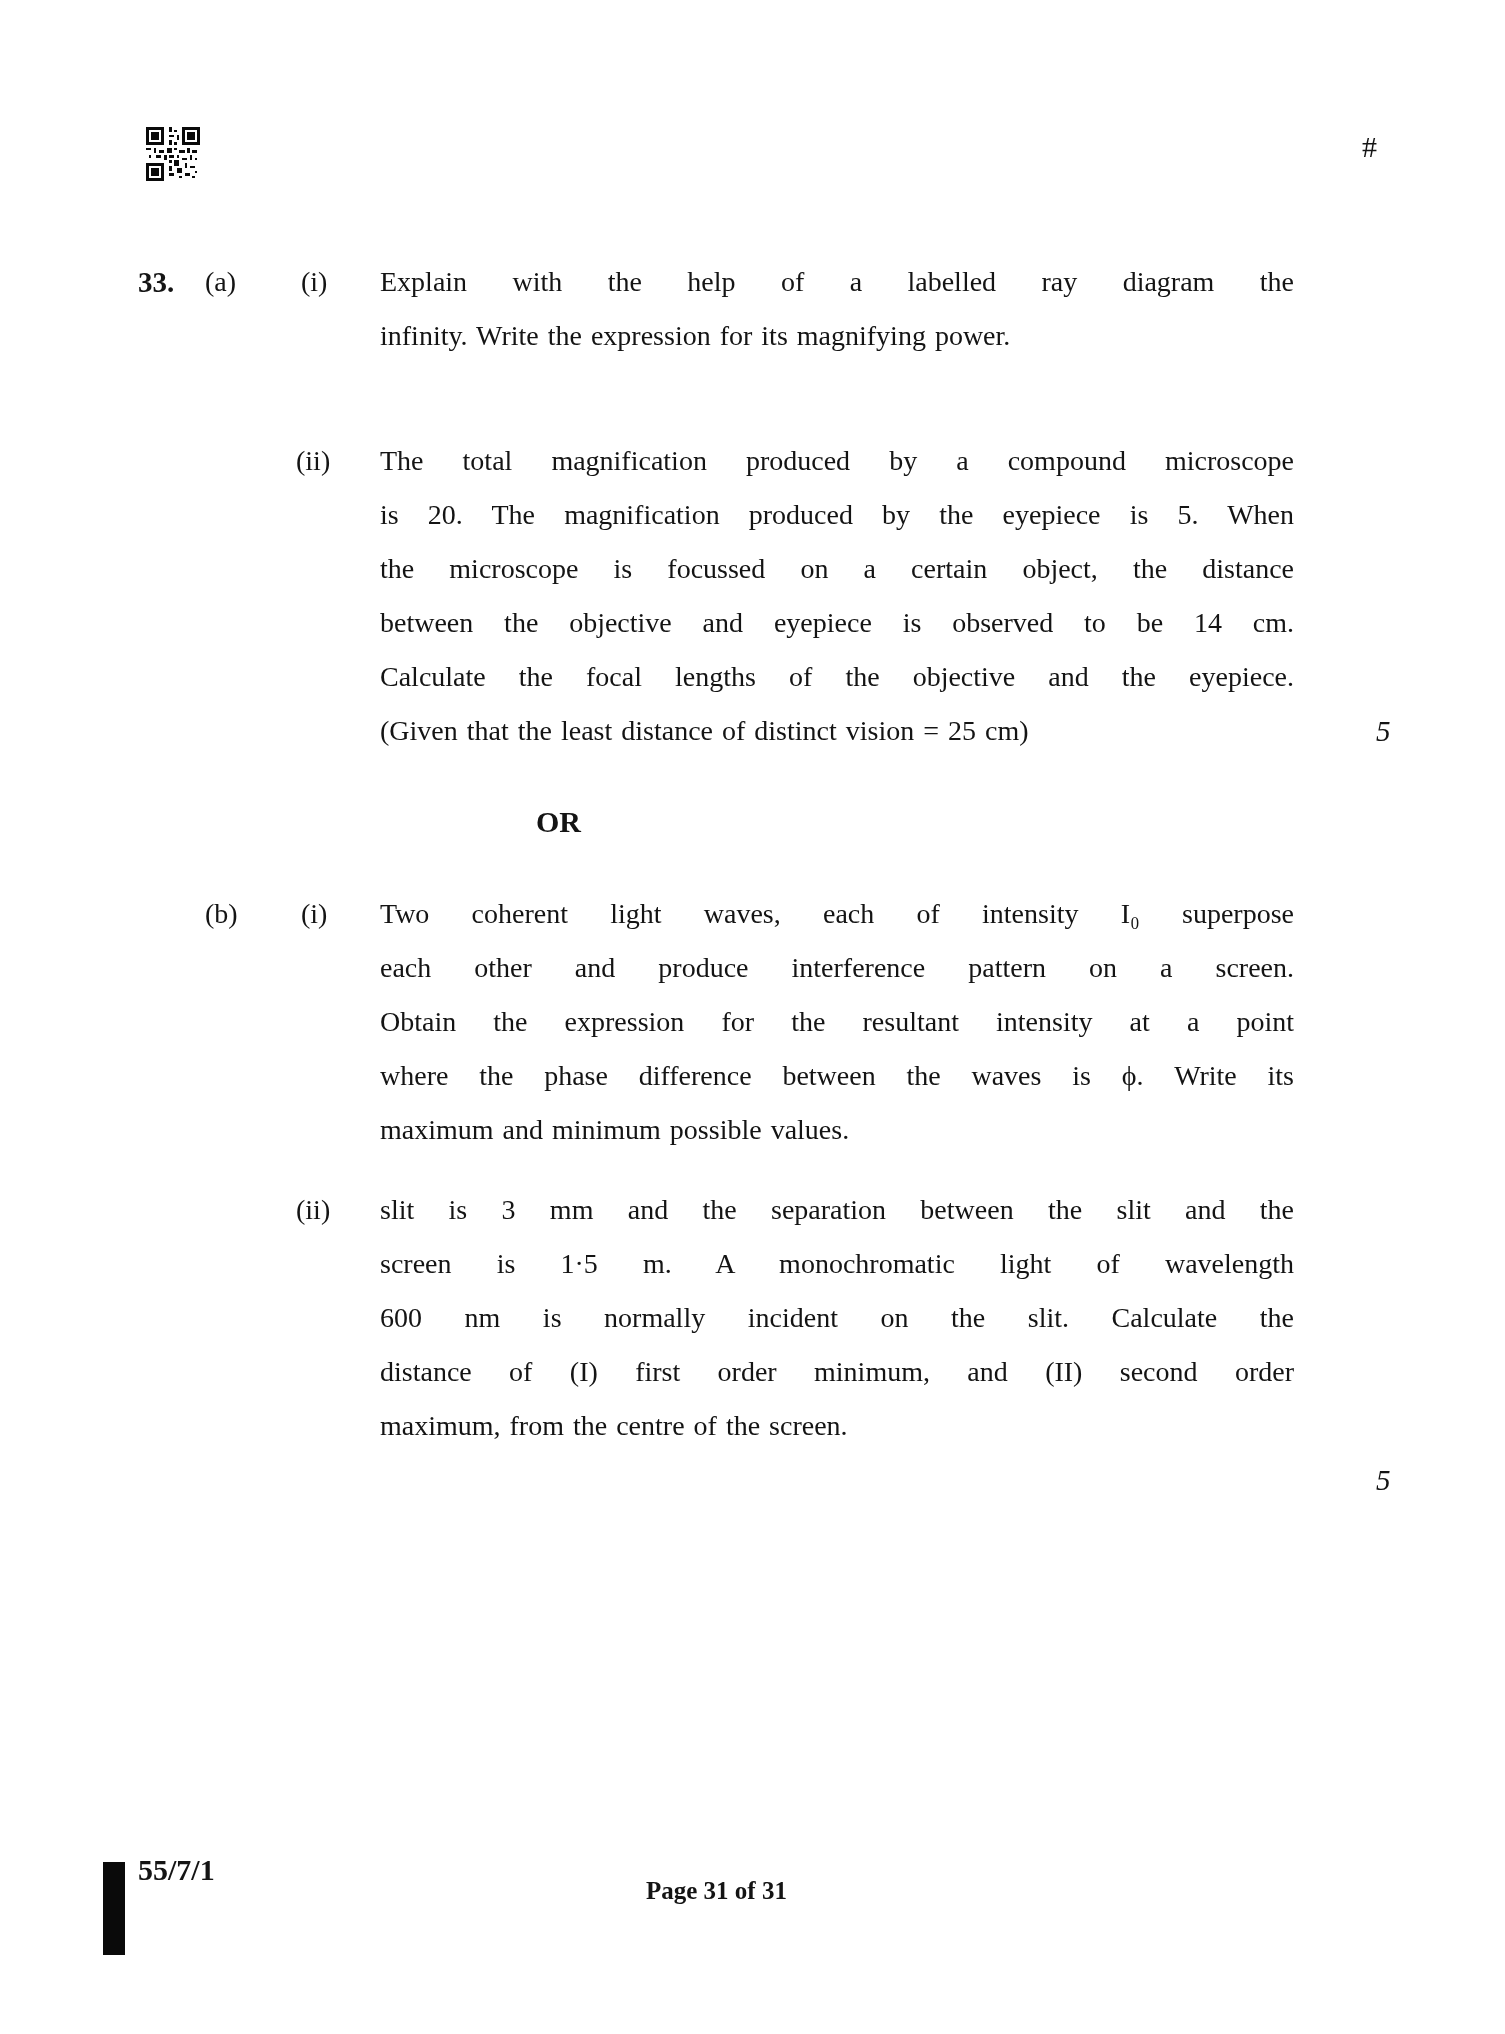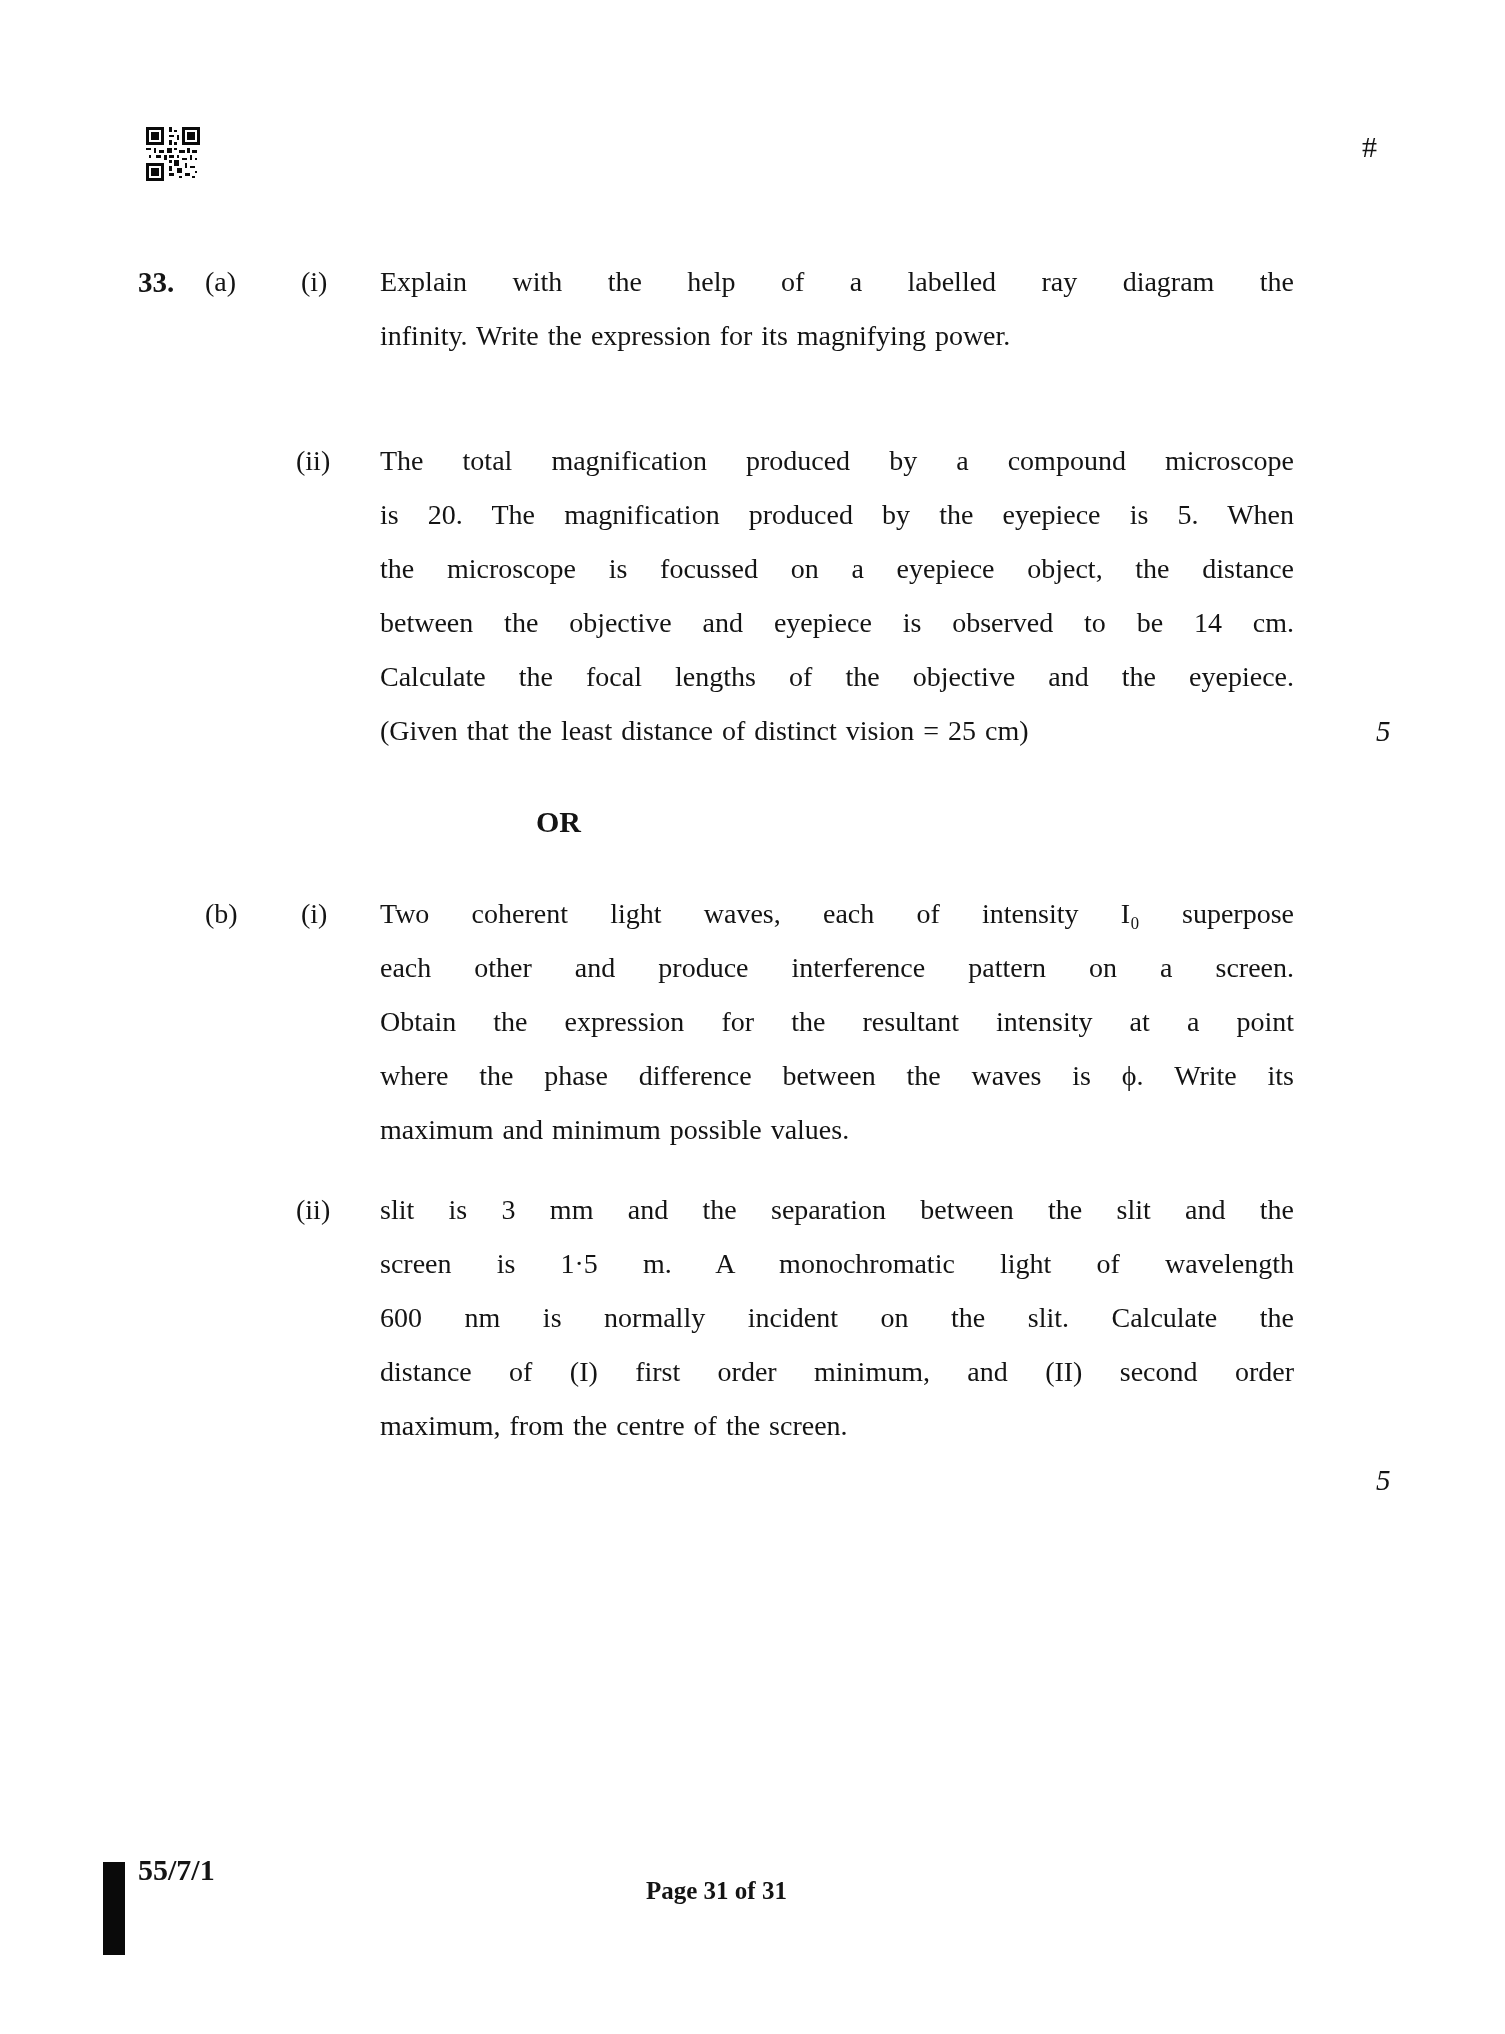--- a/index.html
+++ b/index.html
@@ -157,21 +157,21 @@
 
   <div class="para" style="top:255px">
       <div class="line">Explain with the help of a labelled ray diagram the</div>
       <div class="line last">infinity. Write the expression for its magnifying power.</div>
     </div>
 
   <div class="sub-label" style="left:296px; top:434px">(ii)</div>
   <div class="para" style="top:434px">
       <div class="line">The total magnification produced by a compound microscope</div>
       <div class="line">is 20. The magnification produced by the eyepiece is 5. When</div>
-      <div class="line">the microscope is focussed on a eyepiece object, the distance</div>
+      <div class="line">the microscope is focussed on a certain object, the distance</div>
       <div class="line">between the objective and eyepiece is observed to be 14 cm.</div>
       <div class="line">Calculate the focal lengths of the objective and the eyepiece.</div>
       <div class="line last">(Given that the least distance of distinct vision = 25 cm)</div>
     </div>
   <div class="marks" style="top:704px">5</div>
 
   <div class="or-label">OR</div>
 
   <div class="part-label" style="left:205px; top:887px">(b)</div>
   <div class="sub-label" style="left:301px; top:887px">(i)</div>

